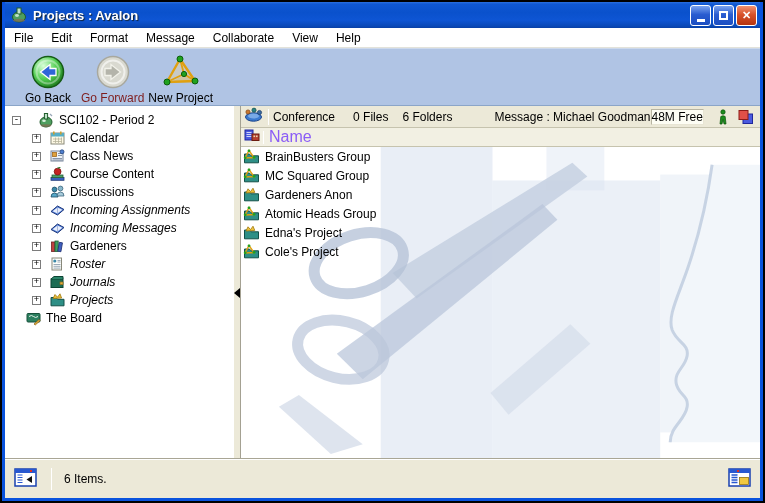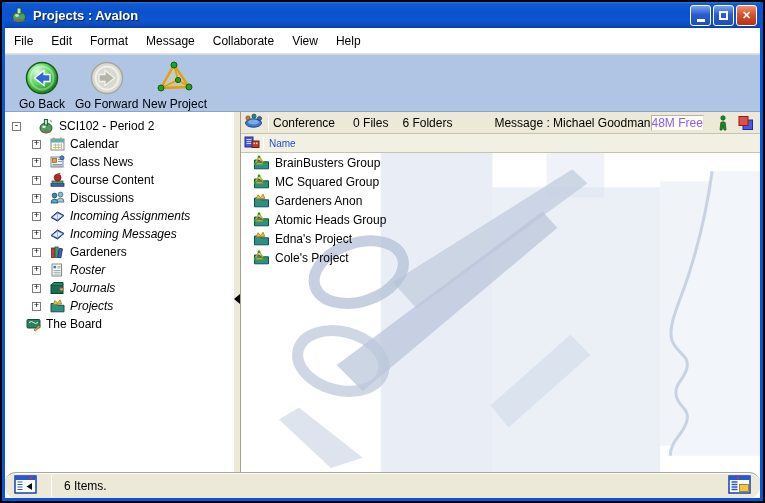--- a/index.html
+++ b/index.html
@@ -30,34 +30,34 @@
   }
   .winbtn.min, .winbtn.max { background:linear-gradient(to bottom,#7ba4ef,#2a5cd0 45%,#1b4ec2); }
   .winbtn.close { background:linear-gradient(to bottom,#f0926f,#d8512a 45%,#b43410); font-weight:bold; }
   .glyph-min { width:8px; height:3px; background:#fff; margin-top:10px; }
   .glyph-max { width:9px; height:9px; border:2px solid #fff; }
 
   
   .content { background:#fff; height:470px; display:flex; flex-direction:column; }
 
   .menubar {
-    height:26px; background:#fff; display:flex; align-items:center;
+    height:20px; background:#fff; display:flex; align-items:center;
     font-size:12px; color:#000; border-bottom:1px solid #e2e2da;
   }
   .menubar span { padding:2px 9px; cursor:default; }
 
   .toolbar {
     height:58px; background:#b0c4e4;
     border-top:1px solid #cdd9ec; border-bottom:1px solid #8ba5c8;
-    display:flex; align-items:flex-start; gap:4px; padding:5px 6px 0 8px;
+    display:flex; align-items:flex-start; gap:4px; padding:5px 6px 0 14px;
   }
   .tbtn { display:flex; flex-direction:column; align-items:center; width:auto; min-width:58px; cursor:default; }
   .tbtn .ticon { height:36px; display:flex; align-items:center; justify-content:center; }
   .tbtn .tlbl { font-size:12px; color:#000; margin-top:1px; white-space:nowrap; }
-  .tbtn.disabled .tlbl { color:#000000; }
+  .tbtn.disabled .tlbl { color:#7f1d1d; }
 
   
   .main { flex:1; display:flex; min-height:0; }
 
   .tree { width:228px; background:#fff; padding-top:5px; overflow:hidden; }
   .trow { height:18px; display:flex; align-items:center; font-size:12px; color:#000; white-space:nowrap; }
   .trow .exp {
     width:9px; height:9px; border:1px solid #7c7c7c; background:#fff;
     font-size:9px; line-height:7px; text-align:center; flex:0 0 auto;
     font-family:"Liberation Mono", monospace; color:#000;
@@ -90,41 +90,41 @@
     white-space:nowrap;
   }
   .vsep { width:1px; height:16px; background:#b4b19c; border-right:1px solid #fff; margin:0 4px; }
   .conf-title { margin-right:18px; }
   .conf-files { margin-right:14px; }
   .conf-folders { margin-right:0; }
   .conf-server { margin-left:42px; }
   .freebox {
     margin-left:auto; width:102px; height:16px;
     background:#fdfdf4; border:1px solid #b8b5a2; border-right-color:#e8e5d4; border-bottom-color:#e8e5d4;
-    font-size:12px; text-align:center; line-height:14px; color:#8b5cf6;
+    font-size:12px; text-align:center; line-height:14px; color:#000000;
   }
   .conficons { display:flex; align-items:center; gap:9px; margin-left:14px; }
   .conficons svg { display:block; }
 
   .listheader {
     height:19px; background:#f2f0e3; border-bottom:1px solid #c6c3ae;
-    display:flex; align-items:center; font-size:10px; color:#1d4ed8; padding-left:3px;
+    display:flex; align-items:center; font-size:16px; color:#8b5cf6; padding-left:3px;
   }
   .listheader .hsep { width:1px; height:13px; background:#b4b19c; border-right:1px solid #fff; margin:0 5px 0 3px; }
 
   .list { flex:1; position:relative; overflow:hidden; background:#fff; }
   .watermark { position:absolute; right:0; top:0; width:100%; height:100%; pointer-events:none; }
-  .lrow { height:19px; display:flex; align-items:center; gap:5px; padding-left:12px; position:relative; font-size:12px; color:#000; }
+  .lrow { height:19px; display:flex; align-items:center; gap:5px; padding-left:2px; position:relative; font-size:12px; color:#000; }
   .lrow .licn { width:17px; height:15px; flex:0 0 auto; }
 
   
   .statusbar {
-    height:26px; background:#ece9d8;
+    height:40px; background:#ece9d8;
     border-top:1px solid #a9a695; box-shadow:inset 0 1px 0 #fff;
-    display:flex; align-items:center; padding:0 9px; font-size:12px; color:#000;border-radius:11px;
+    display:flex; align-items:center; padding:0 9px; font-size:12px; color:#000;
   }
   .statusbar .ssep { width:1px; height:22px; background:#b0ad9c; border-right:1px solid #fff; margin:0 12px 0 14px; }
   .statusbar .ritem { margin-left:auto; }
   svg { shape-rendering:geometricPrecision; }
 </style>
 </head>
 <body>
 
 <div class="window">
 

